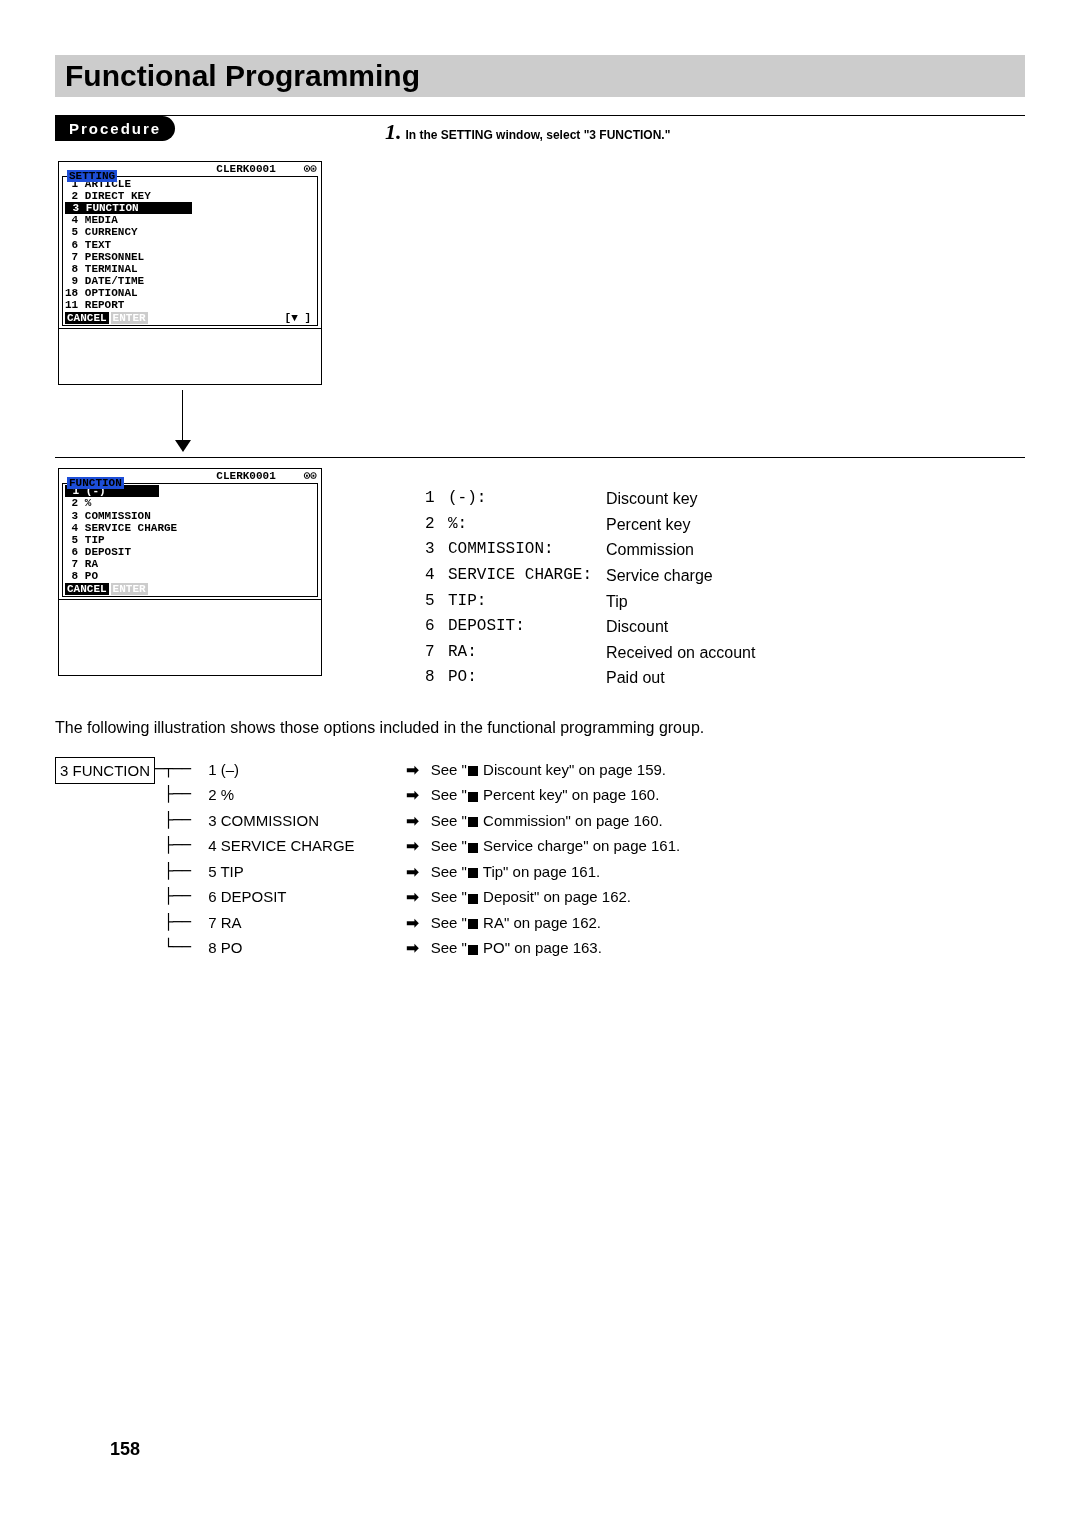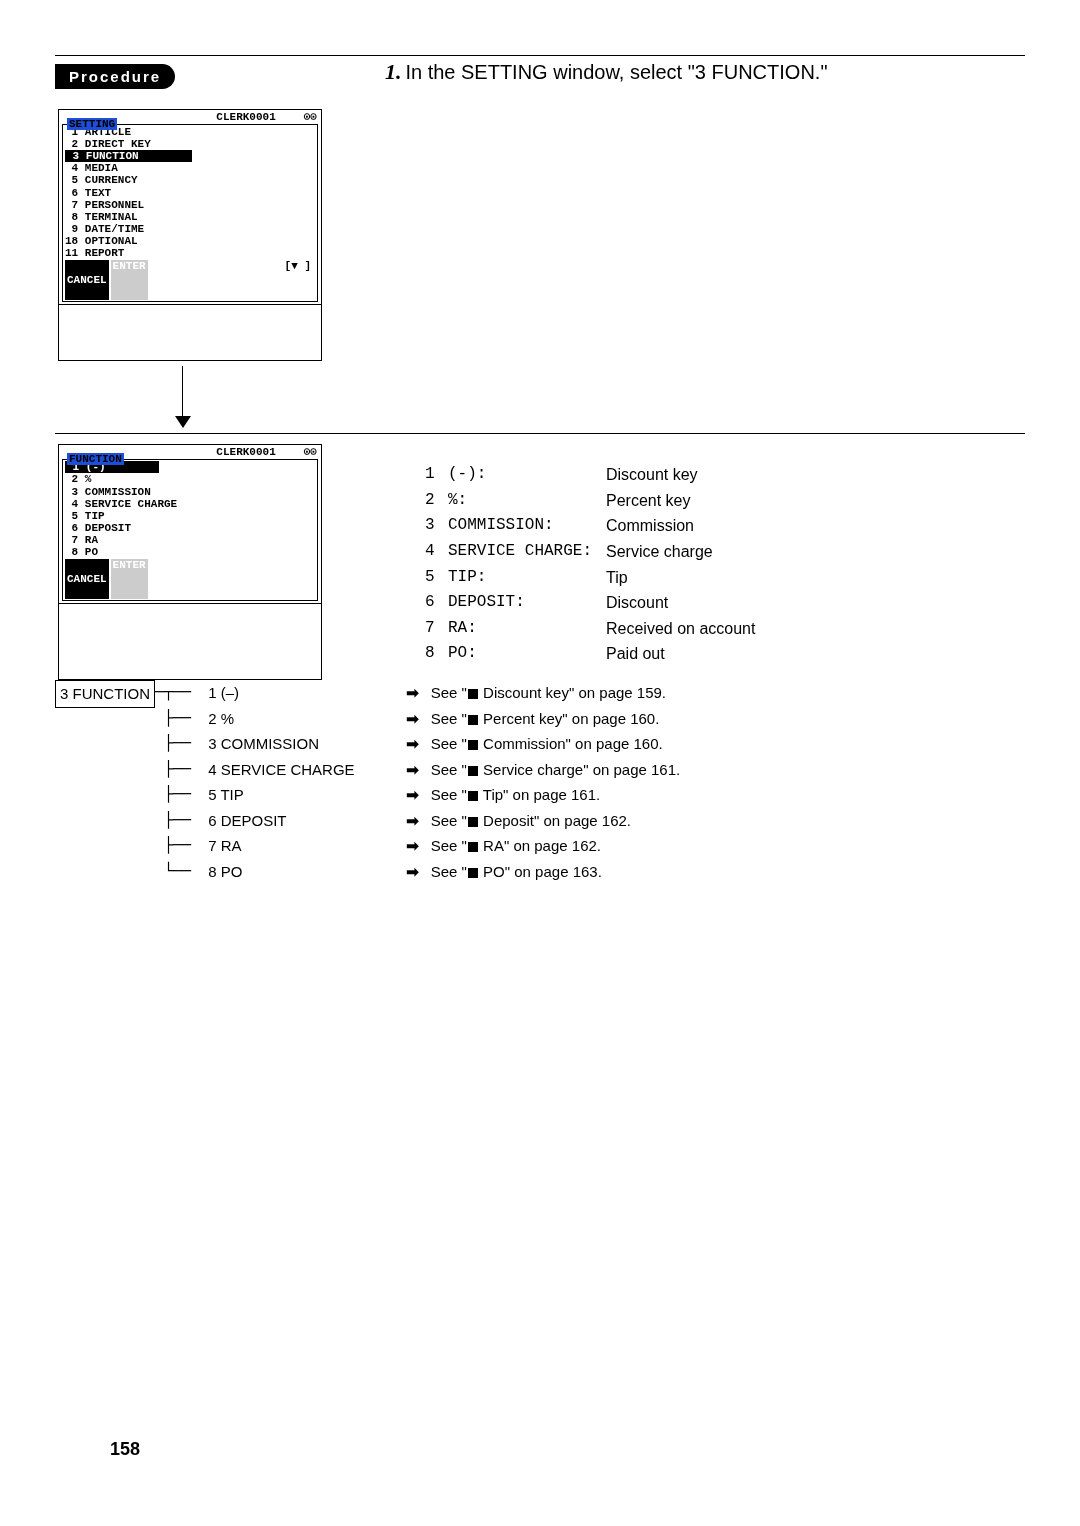--- a/index.html
+++ b/index.html
@@ -42,21 +42,21 @@
     display: inline-block;
     background: #000;
     color: #fff;
     padding: 4px 14px 4px 14px;
     font-size: 15px;
     font-weight: bold;
     letter-spacing: 2px;
     border-top-right-radius: 14px;
     border-bottom-right-radius: 14px;
     margin-bottom: 20px;
-    margin-top: 8px;
+    margin-top: 0;
   }
   .screen {
     border: 1px solid #000;
     width: 262px;
     font-family: "Courier New", monospace;
     font-size: 11px;
     line-height: 1.1;
     margin-left: 3px;
     position: relative;
     background: #fff;
@@ -91,21 +91,21 @@
     color: #fff;
     display: inline-block;
     padding: 0 1px;
     white-space: pre;
   }
   .screen-footer {
     display: flex;
     font-weight: bold;
     margin-top: 1px;
   }
-  .ft-dark { background:#000; color:#fff; padding:14px 2px;}
+  .ft-dark { background:#000; color:#fff; padding:0 2px;}
   .ft-light { background:#ccc; color:#fff; padding:0 2px; margin-left:2px;}
   .ft-arrow { margin-left:auto; margin-right:4px;}
   .screen-blank { height:55px; border-top:1px solid #000; margin-top:2px;}
   .arrow-down {
     text-align: left;
     margin: 5px 0 5px 120px;
     font-size: 30px;
     line-height: 0.4;
   }
   .arrow-down .shaft { display:block; height:50px; border-left:1.5px solid #000; margin-left:7px;}
@@ -114,21 +114,21 @@
     border-left:8px solid transparent;
     border-right:8px solid transparent;
     border-top:12px solid #000;
   }
   .step-num {
     font-family: "Times New Roman", serif;
     font-weight: bold;
     font-style: italic;
     font-size: 22px;
   }
-  .step-text { font-size: 20px; }
+  .step-text { font-size: 12px; font-weight: bold; }
   .step-sub { margin-left: 28px; }
   .options-table {
     margin-top: 25px;
     margin-left: 40px;
   }
   .options-table .row { display:flex; gap:8px; font-size:16px; line-height:1.6;}
   .options-table .num { width:15px; font-family:"Courier New", monospace;}
   .options-table .key { width:150px; font-family:"Courier New", monospace;}
   .options-table .desc { }
   .illus-intro {
@@ -154,20 +154,21 @@
   .page-num {
     position:absolute; left:55px; bottom:35px; font-weight:bold; font-size:18px;
   }
   .page-container{ position:relative; min-height:1440px;}
 </style>
 </head>
 <body>
 
 <div class="page-container">
 
+<div class="title-bar">Functional Programming</div>
 
 
 <div class="proc-row">
   <div class="proc-left">
     <div class="proc-badge">Procedure</div>
 
     
     <div class="screen">
       <div class="screen-top">
         <span>CLERK0001</span>
@@ -277,20 +278,21 @@
           </div>
           <div class="row">
             <span class="num">8</span>
             <span class="key">PO:</span>
             <span class="desc">Paid out</span>
           </div>
         </div>
   </div>
 </div>
 
+<div class="illus-intro">The following illustration shows those options included in the functional programming group.</div>
 
 <div class="tree-row">
   <div class="tree-root">3 FUNCTION</div>
   <div id="tree-lines" class="tree-lines">─┬── 
  ├── 
  ├── 
  ├── 
  ├── 
  ├── 
  ├── 

